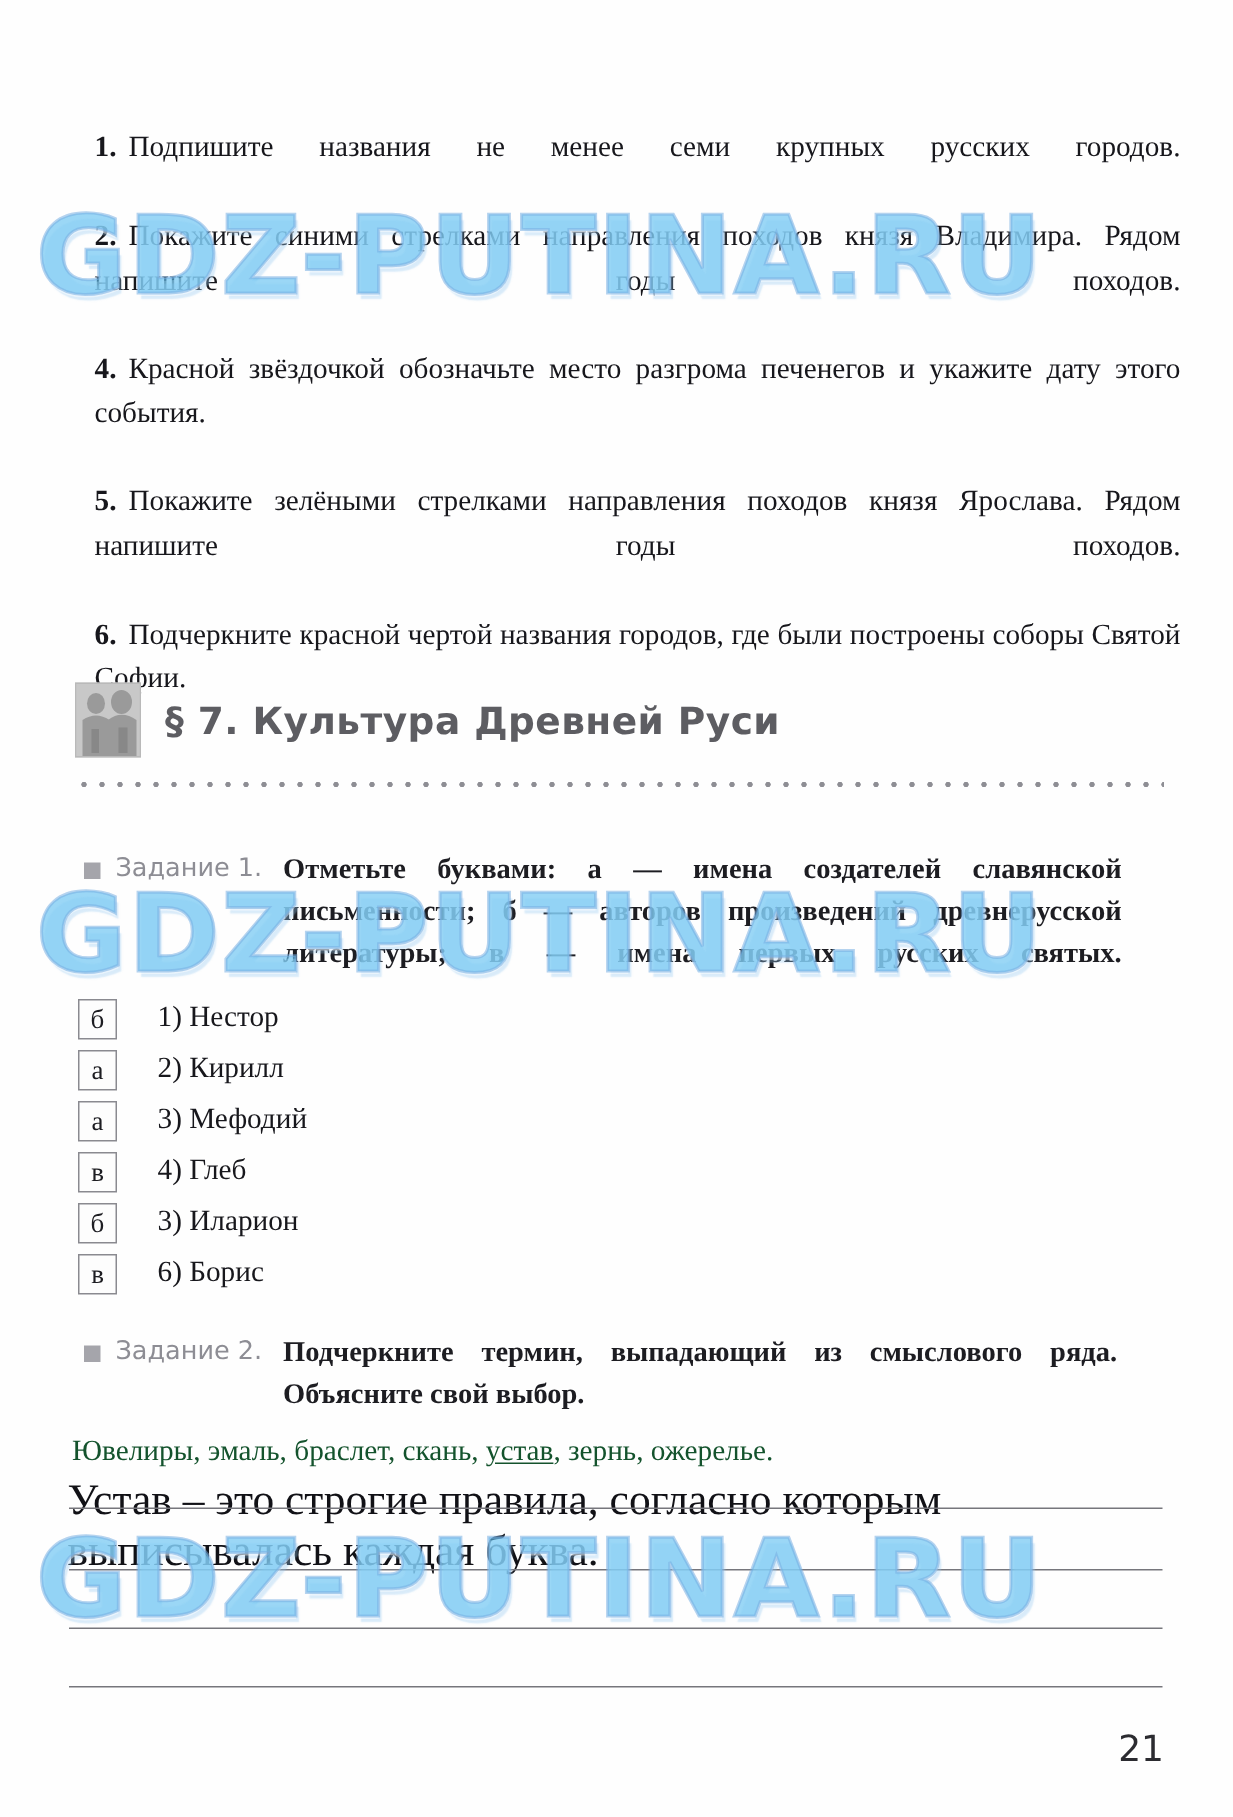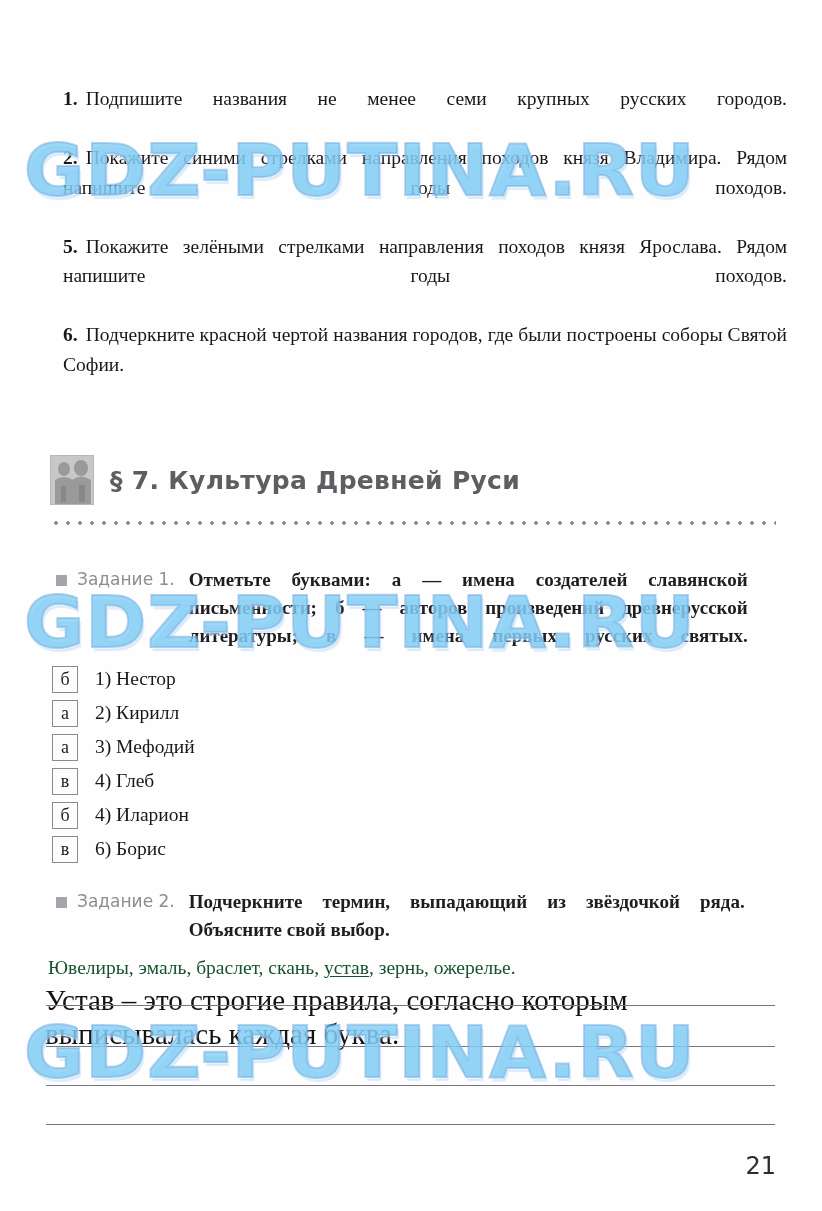--- a/index.html
+++ b/index.html
@@ -142,21 +142,21 @@
     display: flex;
     align-items: center;
     justify-content: center;
     font-family: "Liberation Serif", serif;
     font-size: 18px;
     color: #1d1d22;
     background: #fdfdfd;
     flex: 0 0 auto;
   }
   .option-text {
-    margin-left: 17px;
+    margin-left: 27px;
     font-family: "Liberation Serif", serif;
     font-size: 19.5px;
     color: #17171c;
     white-space: nowrap;
   }
 
   
   .terms {
     position: absolute;
     left: 48px;
@@ -221,20 +221,21 @@
   #wm3 { left: 24px; top: 1010px; }
 </style>
 </head>
 <body>
 
 <div class="page">
 
   <div class="instructions">
     <div class="instr-row"><span class="instr-num">1.</span><span>Подпишите названия не менее семи крупных русских городов.</span></div>
     <div class="instr-row"><span class="instr-num">2.</span><span>Покажите синими стрелками направления походов князя Владимира. Рядом напишите годы походов.</span></div>
+    <div class="instr-row"><span class="instr-num">4.</span><span>Красной звёздочкой обозначьте место разгрома печенегов и укажите дату этого события.</span></div>
     <div class="instr-row"><span class="instr-num">5.</span><span>Покажите зелёными стрелками направления походов князя Ярослава. Рядом напишите годы походов.</span></div>
     <div class="instr-row"><span class="instr-num">6.</span><span>Подчеркните красной чертой названия городов, где были построены соборы Святой Софии.</span></div>
   </div>
 
   <div class="section-head">
     <div class="section-thumb">
       <svg width="42" height="48" viewBox="0 0 42 48" aria-hidden="true">
         <rect x="0" y="0" width="42" height="48" fill="#c8c8c8"></rect>
         <g fill="#9a9a9a">
           <ellipse cx="13" cy="13" rx="6" ry="7"></ellipse>
@@ -270,32 +271,32 @@
     <div class="option-row">
       <div class="option-box">а</div>
       <div class="option-text">3) Мефодий</div>
     </div>
     <div class="option-row">
       <div class="option-box">в</div>
       <div class="option-text">4) Глеб</div>
     </div>
     <div class="option-row">
       <div class="option-box">б</div>
-      <div class="option-text">4) Иларион</div>
+      <div class="option-text">3) Иларион</div>
     </div>
     <div class="option-row">
       <div class="option-box">в</div>
       <div class="option-text">6) Борис</div>
     </div>
   </div>
 
   <div class="task" id="task2">
     <div class="task-bullet"></div>
     <div class="task-label">Задание 2.</div>
-    <div class="task-body">Подчеркните термин, выпадающий из звёздочкой ряда. Объясните свой выбор.</div>
+    <div class="task-body">Подчеркните термин, выпадающий из смыслового ряда. Объясните свой выбор.</div>
   </div>
 
   <div class="terms"><span>Ювелиры, эмаль, браслет, скань, </span><span class="u">устав</span><span>, зернь, ожерелье.</span></div>
 
   <div class="answer-text">Устав – это строгие правила, согласно которым выписывалась каждая буква.</div>
 
   <div class="answer-line" id="ansline1"></div>
   <div class="answer-line" id="ansline2"></div>
   <div class="answer-line" id="ansline3"></div>
   <div class="answer-line" id="ansline4"></div>

